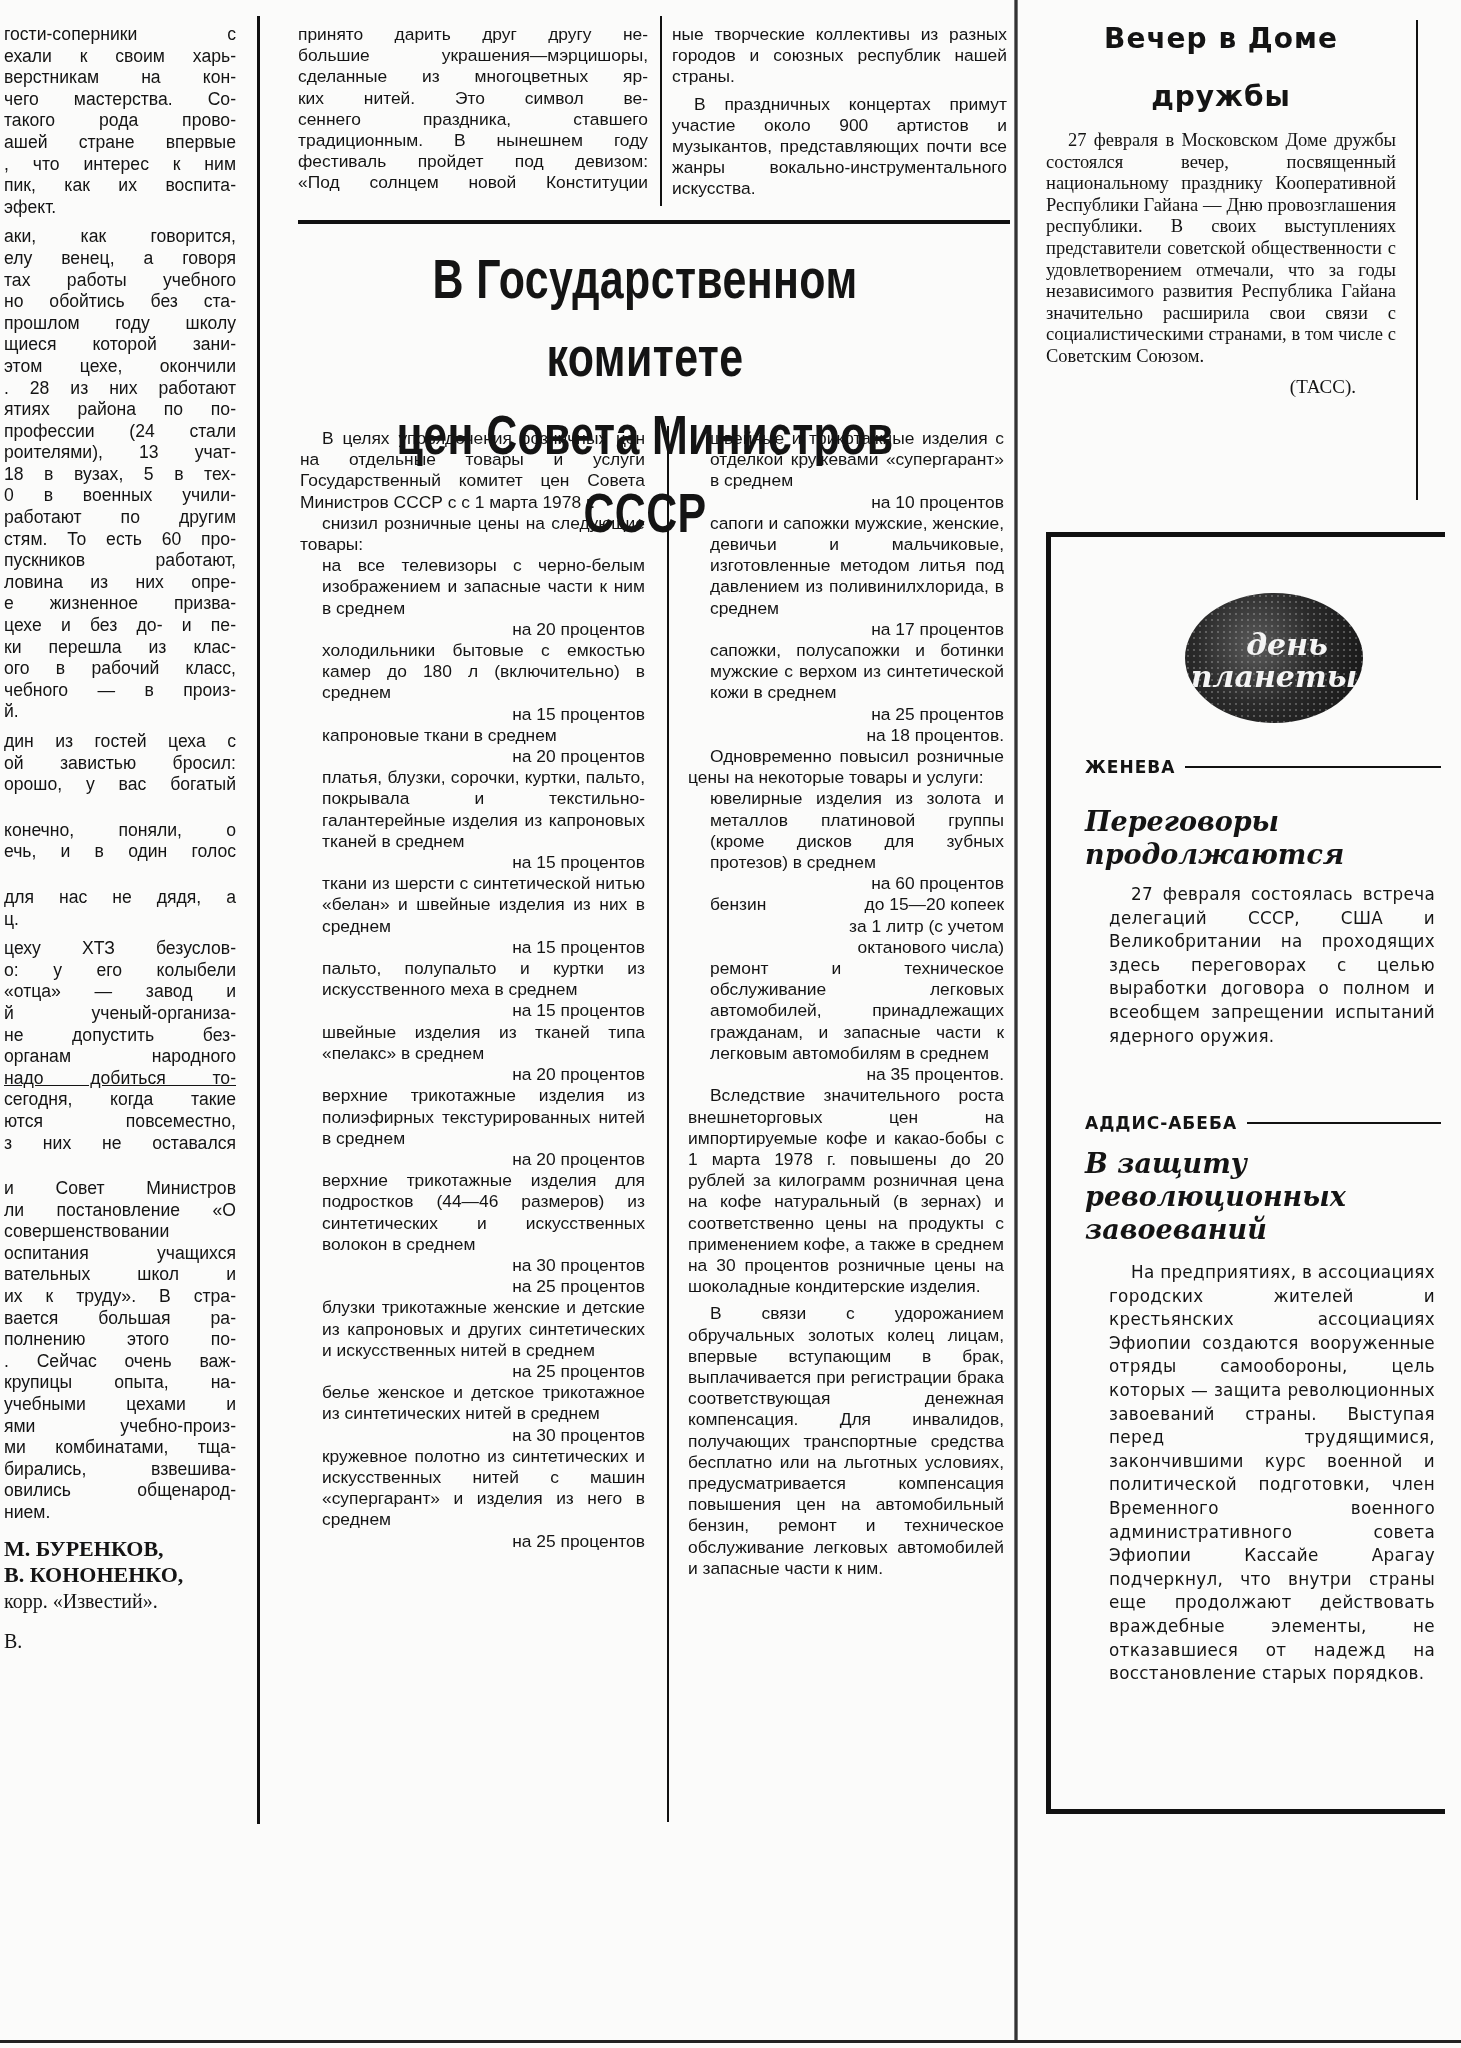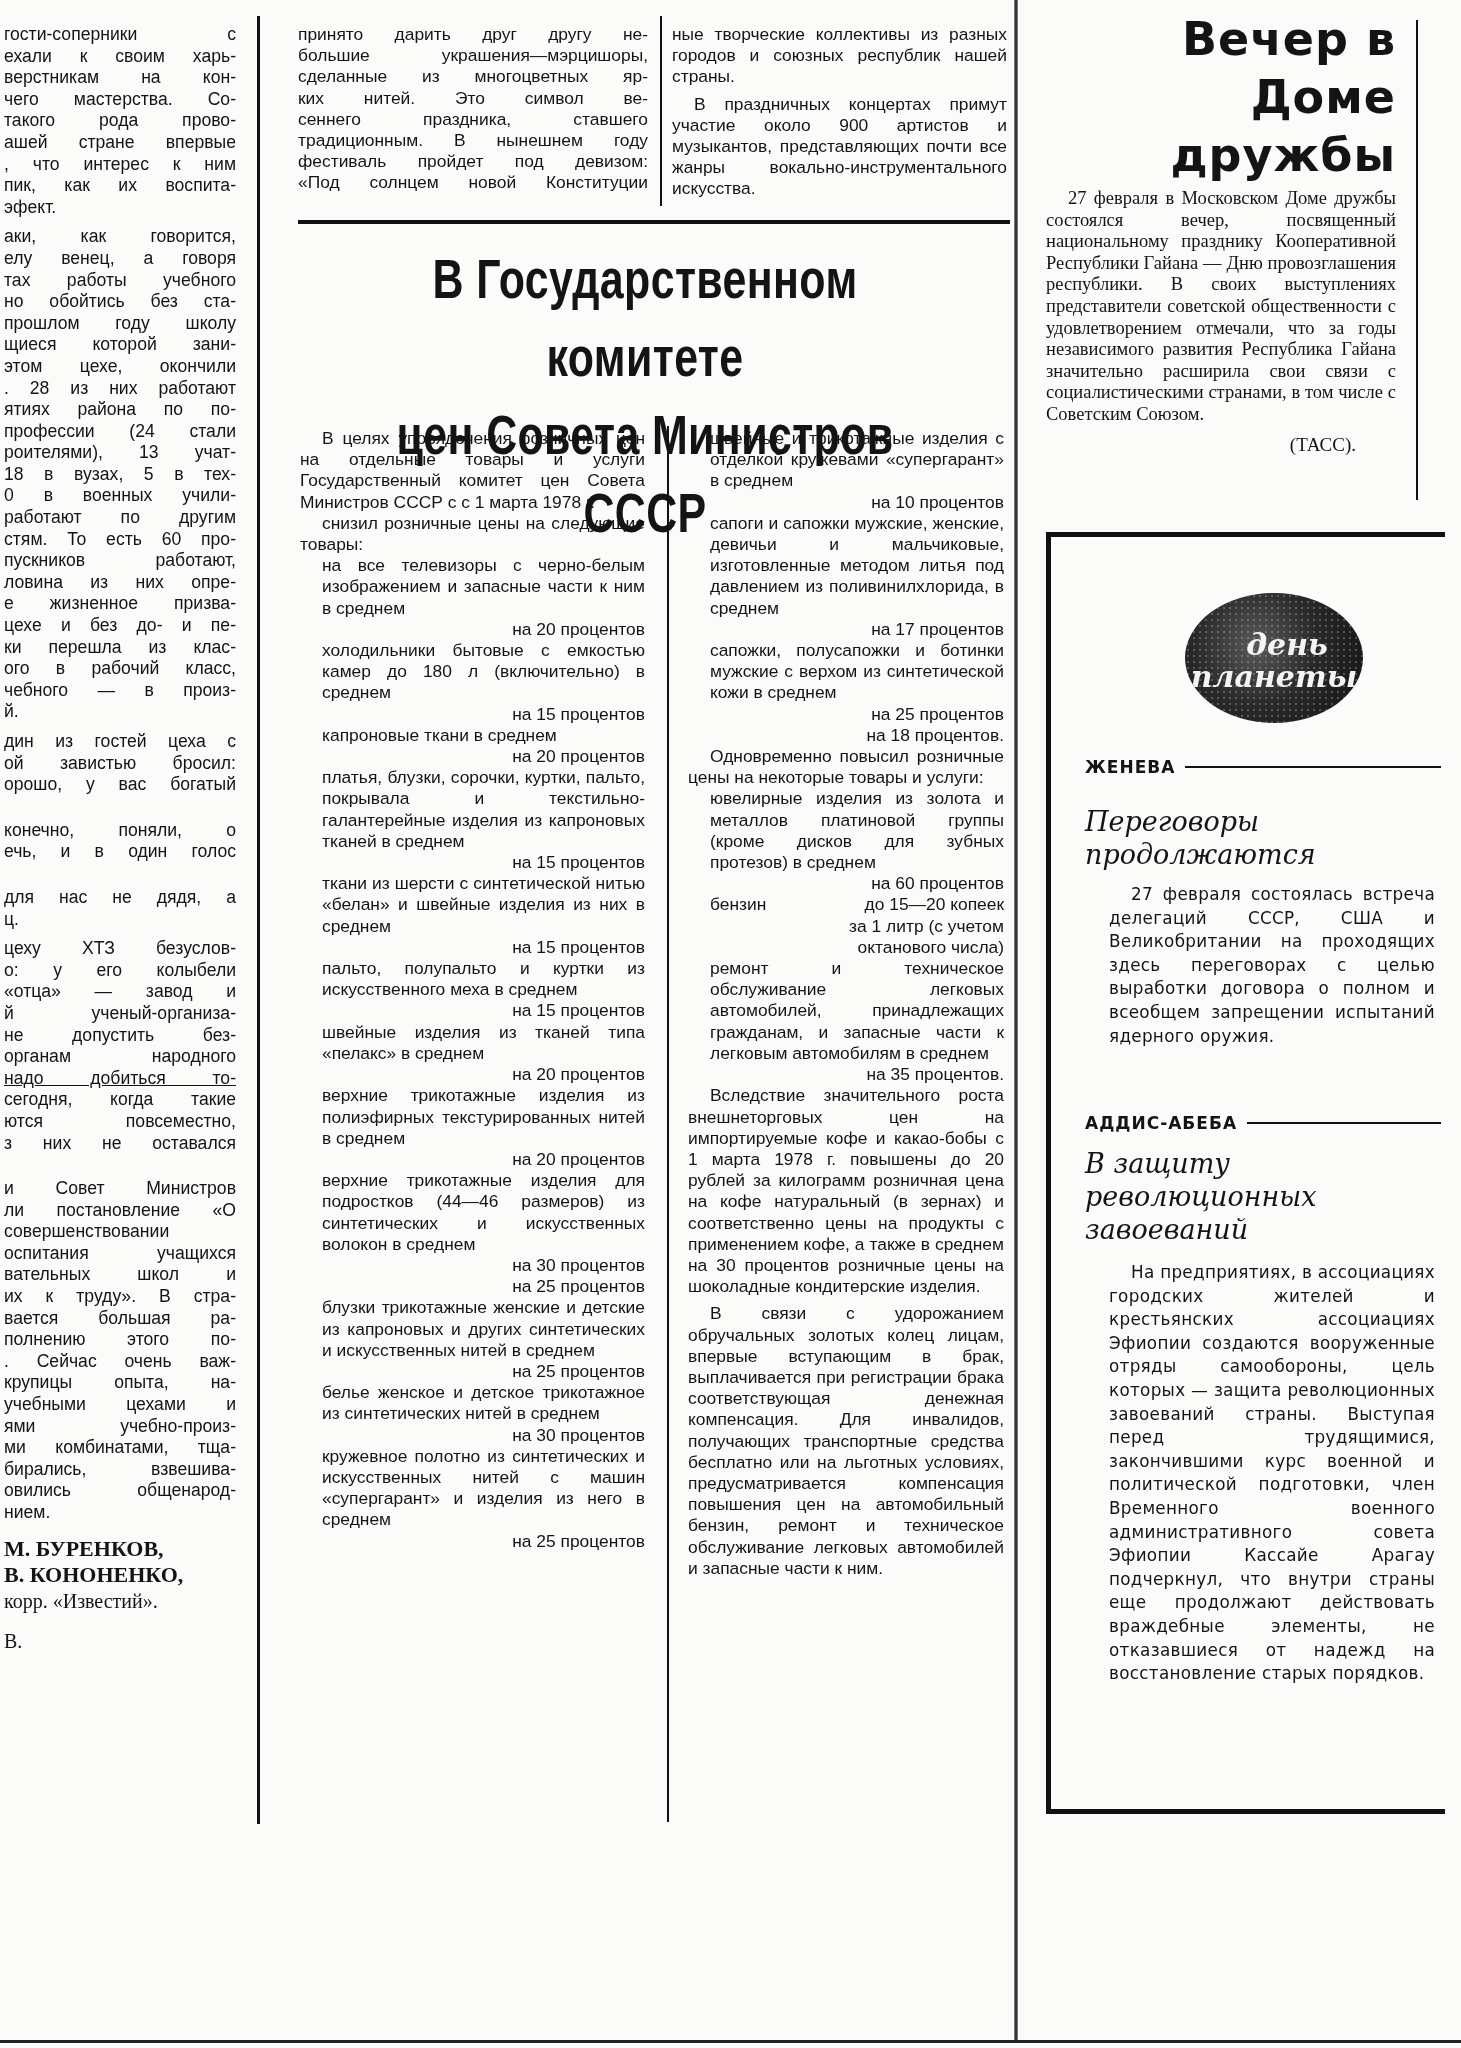--- a/index.html
+++ b/index.html
@@ -32,41 +32,41 @@
     position: absolute; left: 300px; top: 240px; width: 690px;
     text-align: center; font-family: "Liberation Sans", sans-serif;
     font-weight: bold; font-size: 55px; line-height: 78px;
     transform: scaleX(0.78); transform-origin: center top; letter-spacing: 0.5px;
   }
   #midA { left: 300px; top: 428px; width: 345px; }
   #midB { left: 688px; top: 428px; width: 316px; }
 
   
   #evening { left: 1046px; top: 10px; width: 350px; }
-  .ev-title { font-family: "DejaVu Sans", sans-serif; font-weight: bold; font-size: 46px; line-height: 58px; text-align: right; letter-spacing: 1px; }
+  .ev-title { font-family: "DejaVu Sans", sans-serif; font-weight: bold; font-size: 28px; line-height: 58px; text-align: center; letter-spacing: 1px; }
   #evening .txt { font-family: "Liberation Serif", serif; font-size: 18.5px; line-height: 21.6px; margin-top: 4px; }
   .tass { text-align: right; font-family: "Liberation Serif", serif; font-size: 19px; margin-top: 8px; padding-right: 40px; }
 
   #planetbox { position: absolute; left: 1046px; top: 532px; width: 394px; height: 1272px;
     border-top: 5px solid #111; border-left: 5px solid #111; border-bottom: 5px solid #111; }
   #globe { position: absolute; left: 134px; top: 56px; width: 178px; height: 130px; border-radius: 50%;
     background: radial-gradient(circle at 40% 40%, #5a5a5a 0%, #2a2a2a 45%, #111 100%);
     overflow: hidden; }
   #globe::before { content: ""; position: absolute; inset: 0;
     background-image: radial-gradient(#bbb 1px, transparent 1.5px);
     background-size: 6px 6px; opacity: 0.35; }
   #globe .g1, #globe .g2 { position: absolute; left: 0; width: 100%; text-align: center;
     font-family: "DejaVu Serif", serif; font-style: italic; font-weight: bold; color: #f4f4f4; }
   #globe .g1 { top: 34px; font-size: 30px; padding-left: 26px; box-sizing: border-box; }
   #globe .g2 { top: 66px; font-size: 30px; }
   .dateline { position: absolute; left: 34px; width: 356px; display: flex; align-items: center;
     font-family: "DejaVu Sans", sans-serif; font-weight: bold; font-size: 17px; letter-spacing: 1px; }
   .dateline .line { flex: 1; height: 2px; background: #111; margin-left: 10px; }
   .itit { position: absolute; left: 34px; width: 350px; font-family: "DejaVu Serif", serif;
-    font-style: italic; font-weight: normal; font-size: 27px; line-height: 33px; }
+    font-style: italic; font-weight: bold; font-size: 27px; line-height: 33px; }
   .sans { position: absolute; left: 58px; width: 326px; font-family: "DejaVu Sans", sans-serif;
     font-size: 16.8px; line-height: 23.6px; text-align: justify; letter-spacing: 0.3px; }
   .sans p { margin: 0; }
   .sans .ind { text-indent: 22px; }
 
   #bottomrule { position: absolute; left: 0; top: 2040px; width: 1461px; height: 3px; background: #222; }
 </style>
 </head>
 <body>
 

